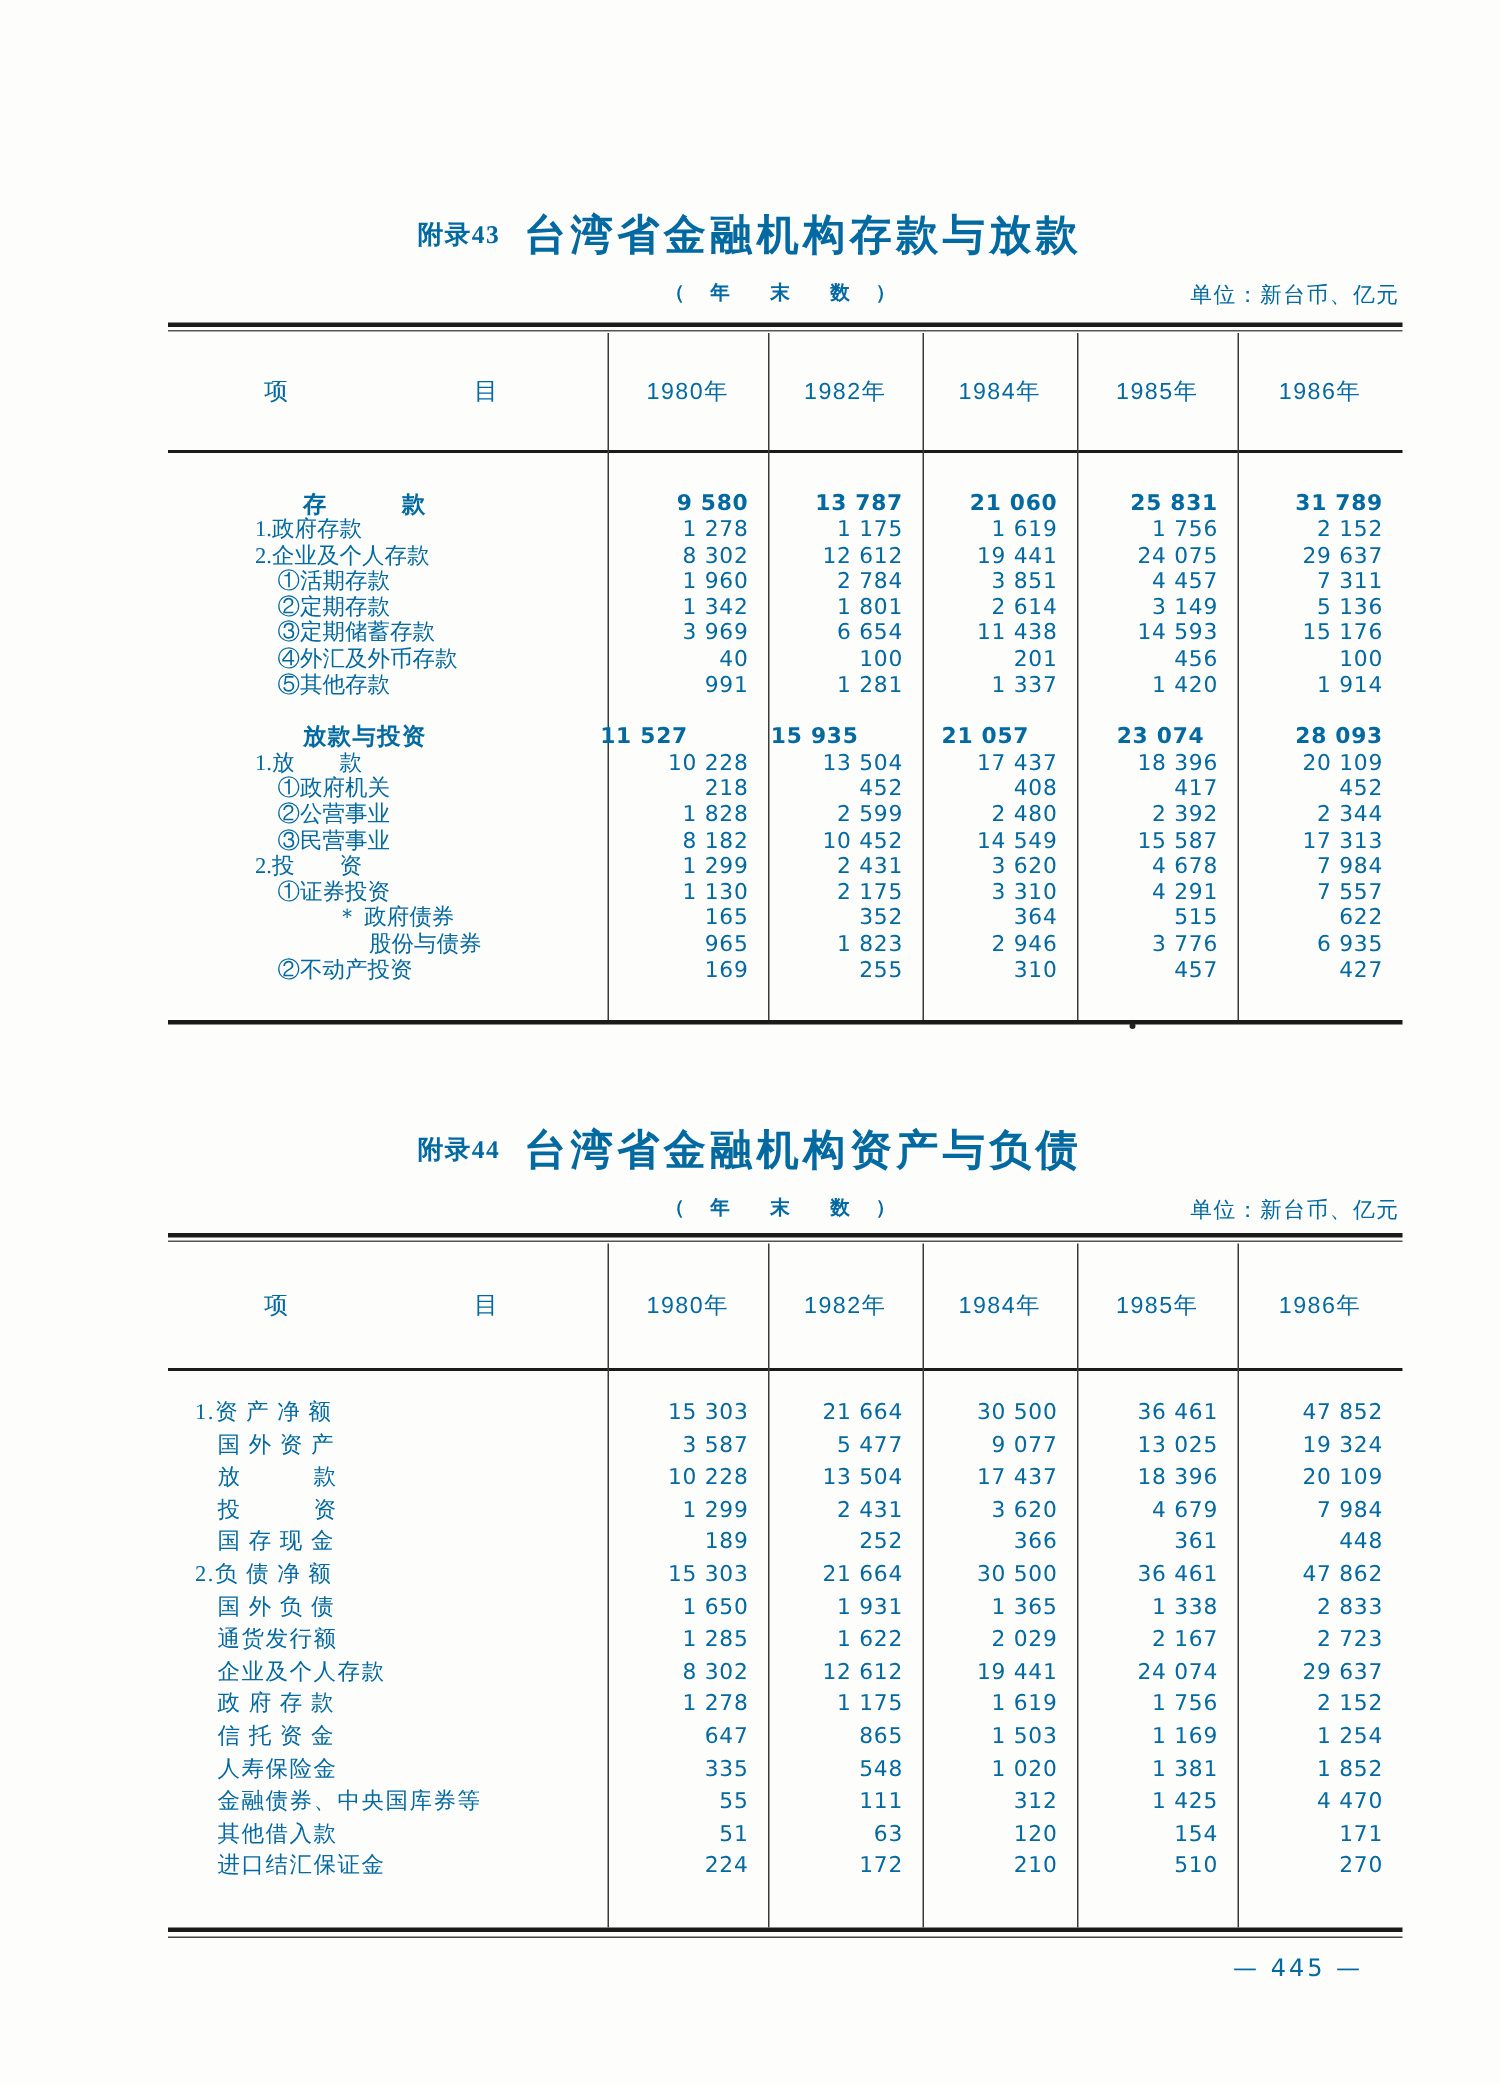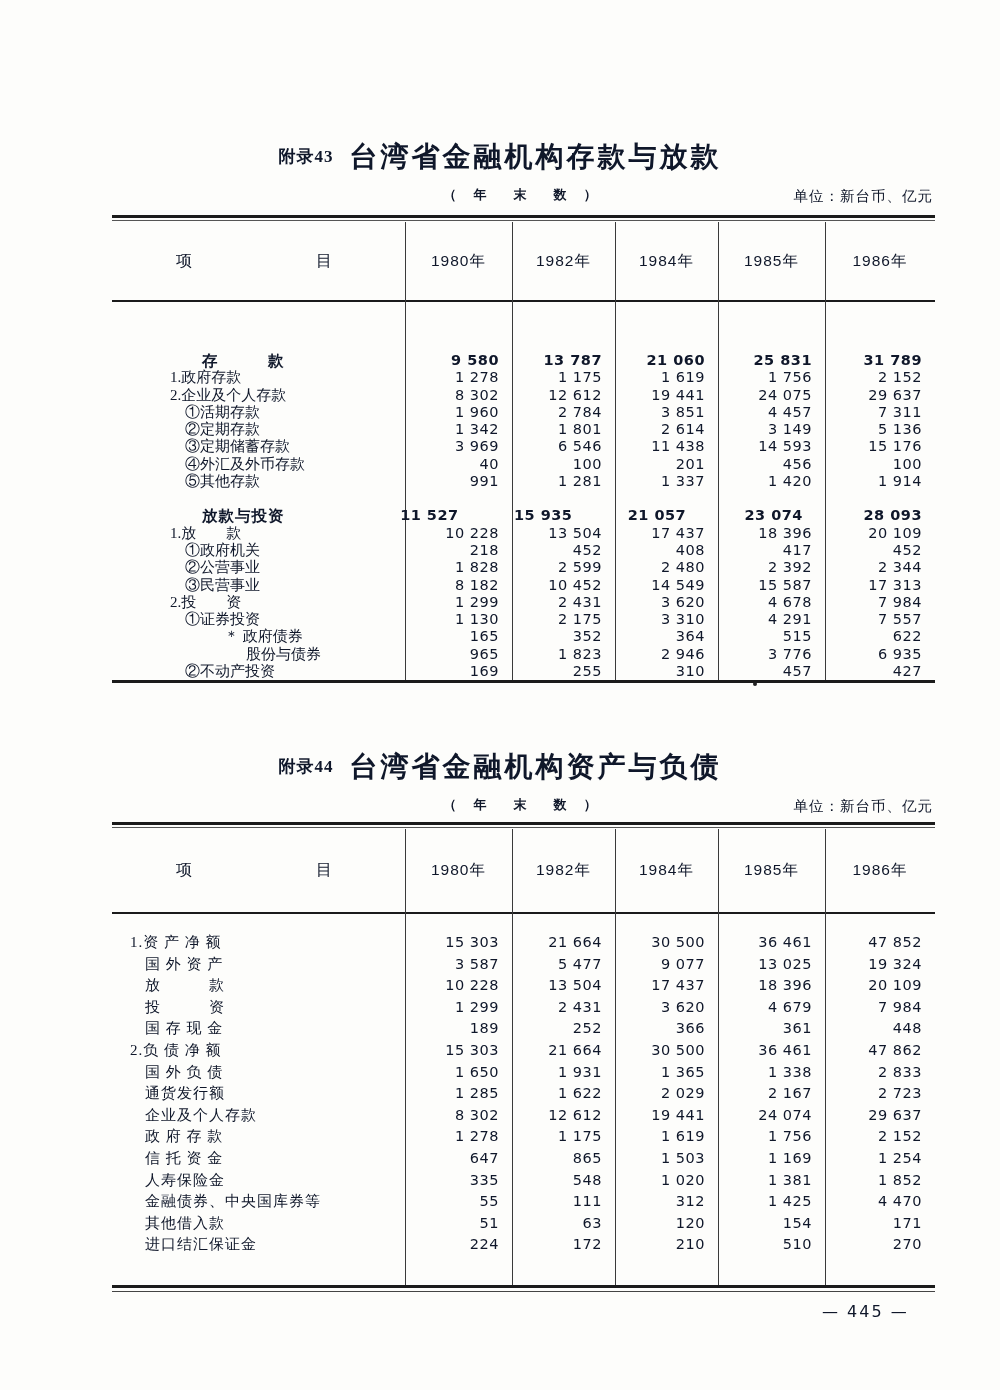--- a/index.html
+++ b/index.html
@@ -1,18 +1,18 @@
 <!DOCTYPE html>
 <html><head>
 <meta charset="utf-8">
 <style>
   html,body{margin:0;padding:0;background:#e8e8e8;}
   .page{
     position:relative;width:1000px;height:1390px;margin:0 auto;
-    background:#fdfdfb;color:#0f172a;overflow:hidden;
+    background:#fdfdfb;color:#0369a1;overflow:hidden;
     font-family:"Liberation Serif","DejaVu Serif",serif;
   }
   
   .title-line{position:absolute;left:0;width:100%;text-align:center;white-space:nowrap;}
   .t-label{font-weight:bold;font-size:17px;letter-spacing:1px;vertical-align:4px;margin-right:16px;}
   .t-title{font-weight:bold;font-size:28px;letter-spacing:3px;}
   .sub-line{position:absolute;left:112px;width:823px;height:22px;}
   .subtitle{position:absolute;left:0;width:100%;text-align:center;font-size:13px;letter-spacing:7px;font-weight:bold;}
   .unit{position:absolute;right:2px;top:1px;font-size:14.5px;letter-spacing:1px;}
   
@@ -84,21 +84,21 @@
         <span>项</span>
         <span>目</span>
       </div>
       <div class="hcell c-y0">1980年</div>
       <div class="hcell c-y1">1982年</div>
       <div class="hcell c-y2">1984年</div>
       <div class="hcell c-y3">1985年</div>
       <div class="hcell c-y4">1986年</div>
     </div>
 
-    <div class="rows" style="top:113px;margin-top:24px;--rh:17.3px;">
+    <div class="rows" style="top:113px;--rh:17.3px;">
         <div class="row s-sec">
           <div class="cell c-item lab">存　　　款</div>
           <div class="cell num c-y0">9 580</div>
           <div class="cell num c-y1">13 787</div>
           <div class="cell num c-y2">21 060</div>
           <div class="cell num c-y3">25 831</div>
           <div class="cell num c-y4">31 789</div>
         </div>
         <div class="row s1">
           <div class="cell c-item lab">1.政府存款</div>
@@ -128,21 +128,21 @@
           <div class="cell c-item lab">②定期存款</div>
           <div class="cell num c-y0">1 342</div>
           <div class="cell num c-y1">1 801</div>
           <div class="cell num c-y2">2 614</div>
           <div class="cell num c-y3">3 149</div>
           <div class="cell num c-y4">5 136</div>
         </div>
         <div class="row s2">
           <div class="cell c-item lab">③定期储蓄存款</div>
           <div class="cell num c-y0">3 969</div>
-          <div class="cell num c-y1">6 546</div>
+          <div class="cell num c-y1">6 654</div>
           <div class="cell num c-y2">11 438</div>
           <div class="cell num c-y3">14 593</div>
           <div class="cell num c-y4">15 176</div>
         </div>
         <div class="row s2">
           <div class="cell c-item lab">④外汇及外币存款</div>
           <div class="cell num c-y0">40</div>
           <div class="cell num c-y1">100</div>
           <div class="cell num c-y2">201</div>
           <div class="cell num c-y3">456</div>

